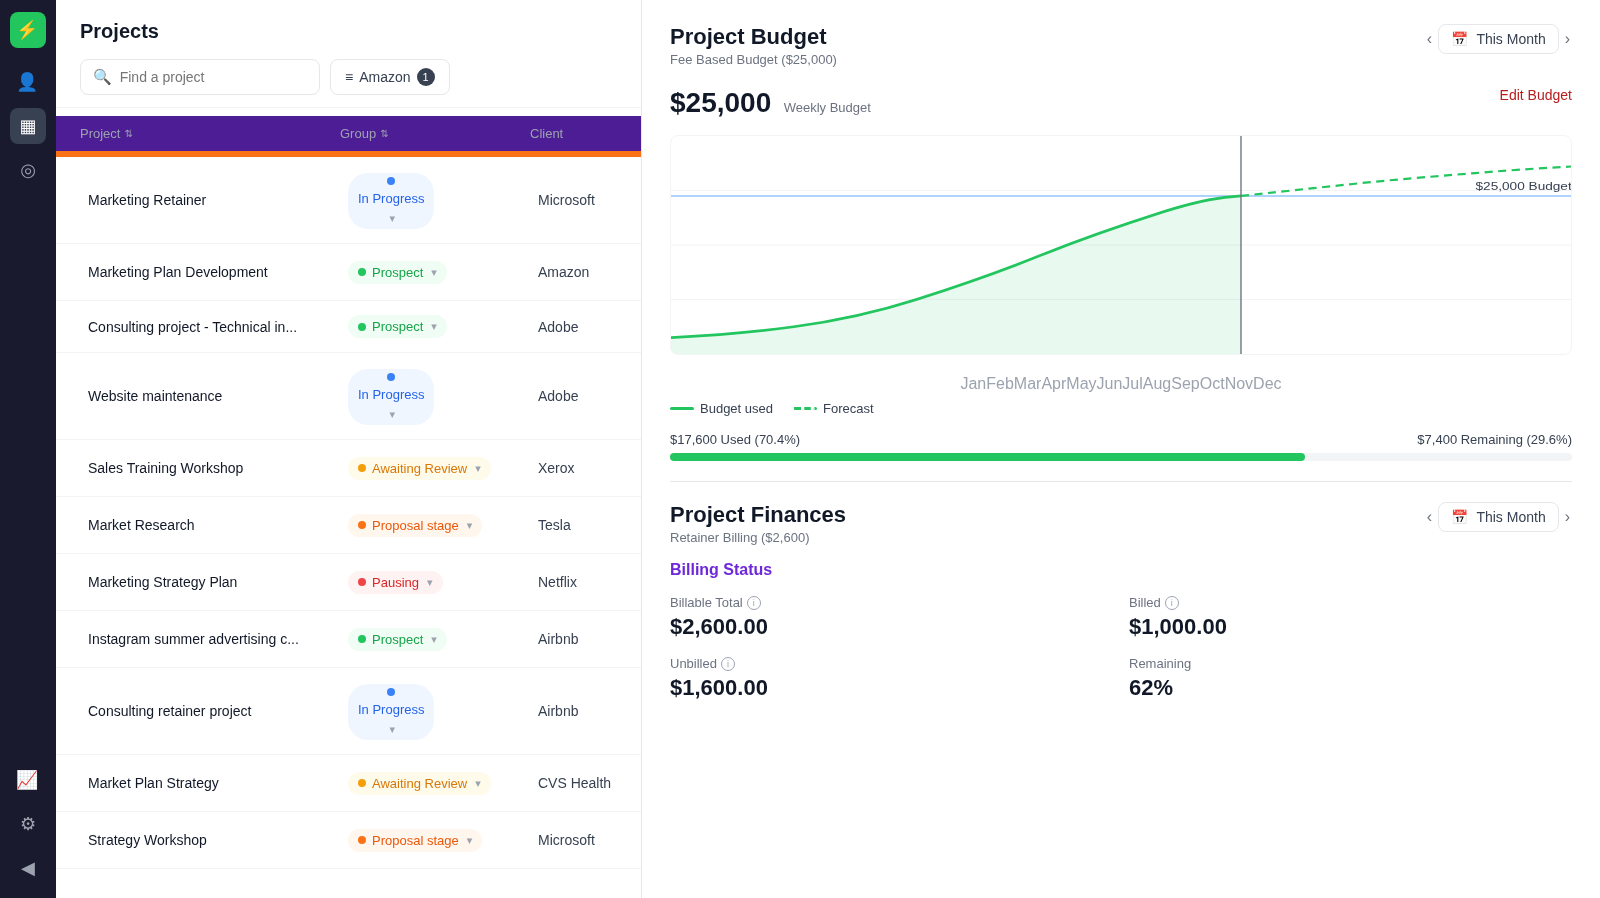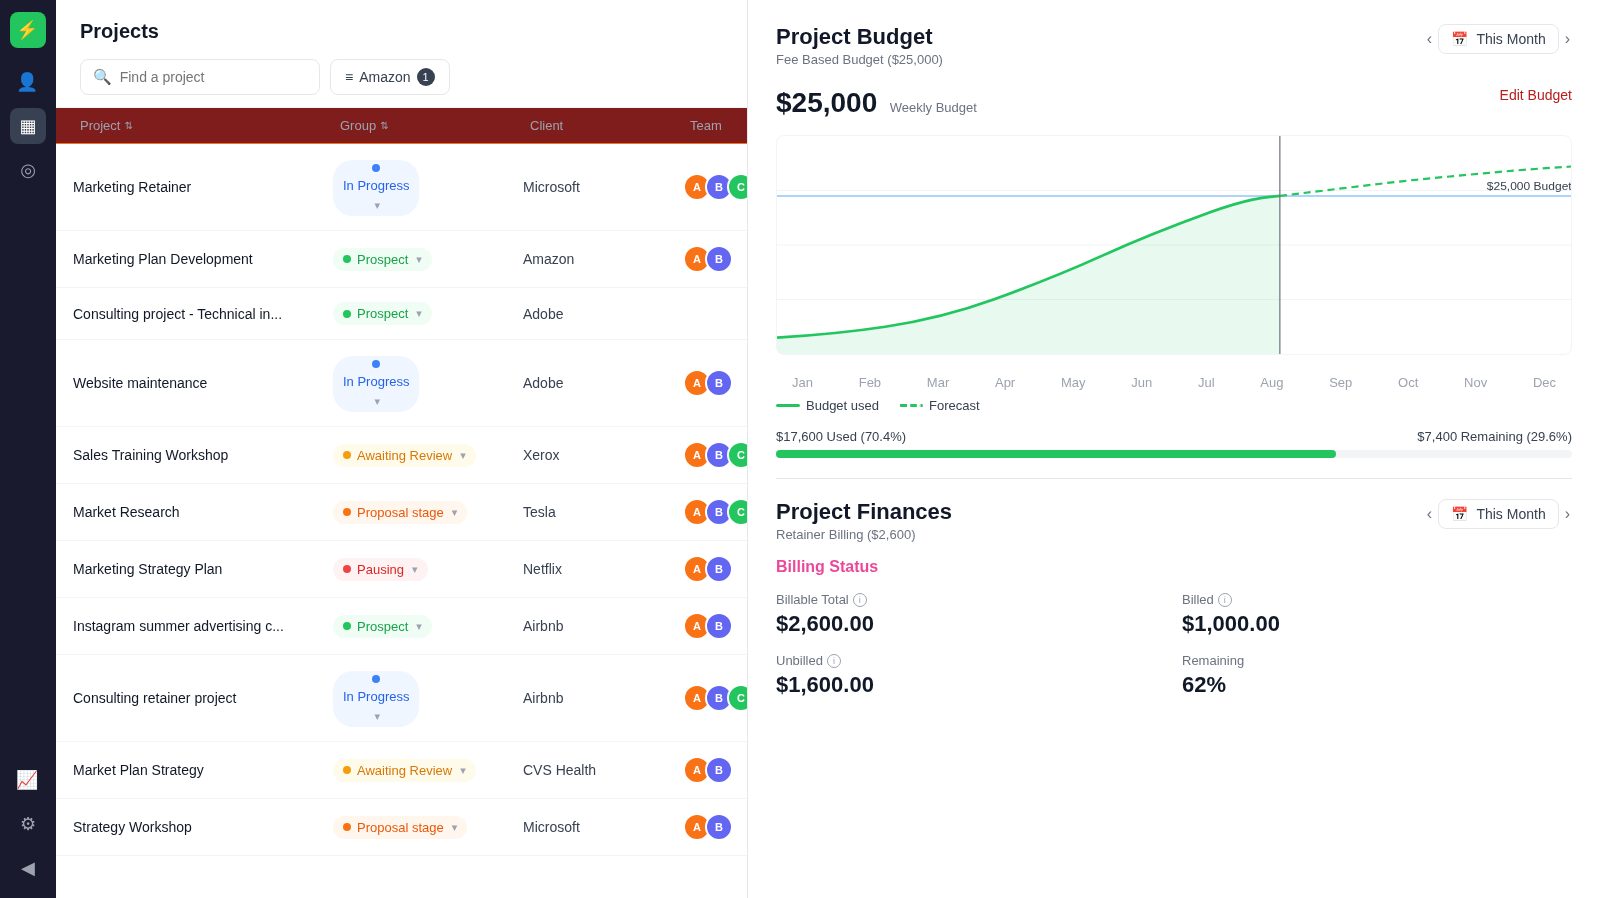--- a/index.html
+++ b/index.html
@@ -29,26 +29,27 @@
       display: flex; align-items: center; justify-content: center;
       cursor: pointer;
       color: #9ca3af;
       font-size: 18px;
     }
     .sidebar-icon.active { background: #374151; color: #fff; }
     .sidebar-bottom { margin-top: auto; }
 
     
     .left-panel {
-      width: 692px;
+      width: 586px;
       background: #fff;
       display: flex;
       flex-direction: column;
       border-right: 1px solid #e5e7eb;
       flex-shrink: 0;
+      gap: 8px;
     }
     .panel-header {
       padding: 20px 24px 12px;
       border-bottom: 1px solid #f3f4f6;
     }
     .panel-title {
       font-size: 20px;
       font-weight: 700;
       color: #111827;
       margin-bottom: 16px;
@@ -94,36 +95,36 @@
       font-size: 11px;
       display: flex; align-items: center; justify-content: center;
     }
 
     
     .table-container { overflow-y: auto; flex: 1; }
     .table-header {
       display: grid;
       grid-template-columns: 260px 190px 160px 1fr;
       padding: 10px 24px;
-      border-bottom: 1px solid #f97316;
-      background: #7f1d1d;
+      border-bottom: 6px solid #f97316;
+      background: #4c1d95;
       text-align: center;
     }
     .table-header-cell {
       font-size: 13px;
       color: #9ca3af;
       font-weight: 500;
       display: flex;
       align-items: center;
       gap: 4px;
     }
     .table-row {
       display: grid;
       grid-template-columns: 260px 190px 160px 1fr;
-      padding: 14px 17px;
+      padding: 14px 32px;
       border-bottom: 1px solid #f3f4f6;
       align-items: center;
     }
     .project-name {
       font-size: 14px;
       color: #111827;
       font-weight: 500;
     }
     .status-badge {
       display: inline-flex;
@@ -219,23 +220,23 @@
       height: 220px;
       margin-bottom: 16px;
       background: #fff;
       border: 1px solid #f3f4f6;
       border-radius: 8px;
       overflow: hidden;
     }
     .chart-svg { width: 100%; height: 100%; }
     .chart-x-labels {
       display: flex;
-      justify-content: space-between;
+      justify-content: center;
       padding: 4px 16px 0;
-      font-size: 13px;
+      font-size: 16px;
       color: #9ca3af;
     }
 
     
     .chart-legend {
       display: flex;
       gap: 20px;
       margin: 8px 0 16px;
       font-size: 13px;
       color: #374151;
@@ -274,21 +275,21 @@
     
     .finances-header {
       display: flex;
       justify-content: space-between;
       align-items: flex-start;
       margin-bottom: 16px;
     }
     .billing-status-title {
       font-size: 16px;
       font-weight: 600;
-      color: #ec4899;
+      color: #6d28d9;
       margin-bottom: 16px;
     }
     .billing-grid {
       display: grid;
       grid-template-columns: repeat(2, 1fr);
       gap: 16px;
     }
     .billing-item-label {
       font-size: 13px;
       color: #6b7280;

